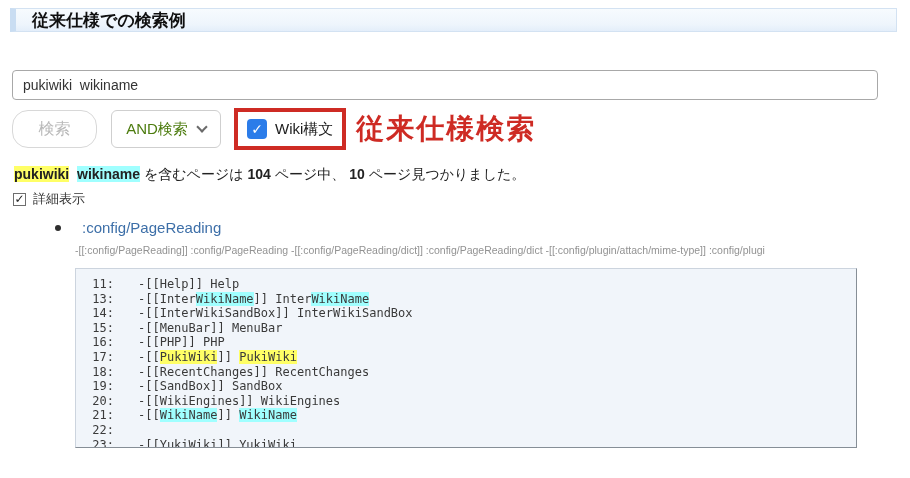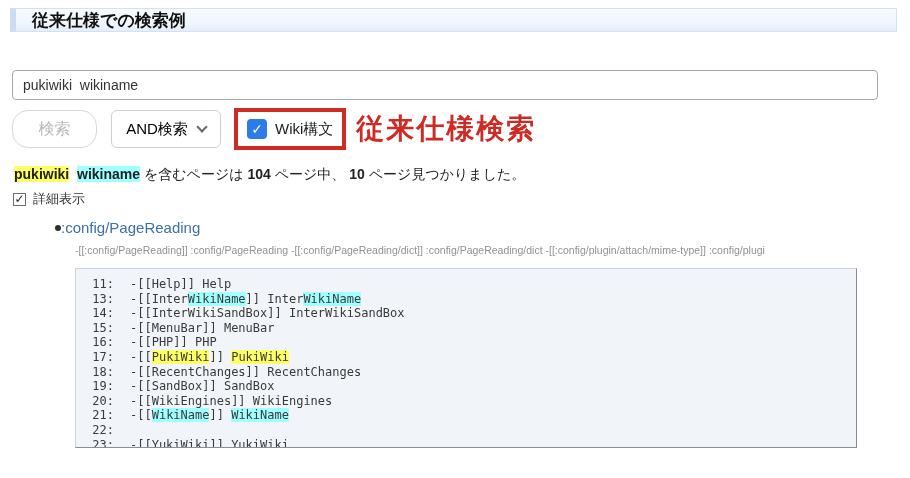--- a/index.html
+++ b/index.html
@@ -31,21 +31,21 @@
   }
   
   .controls{position:absolute;left:12px;top:104px;height:50px;display:flex;align-items:center}
   .search-button{
     width:85px;height:38px;background:#fff;border:1px solid #d8d8d8;border-radius:16px;
     font-size:16px;color:#b9b9b9;font-family:inherit;cursor:pointer;
   }
   .mode-select{
     margin-left:14px;width:110px;height:38px;border:1px solid #cfcfcf;border-radius:6px;
     display:flex;align-items:center;justify-content:center;gap:10px;
-    font-size:15px;color:#000000;background:#fff;cursor:pointer;
+    font-size:15px;color:#4d7c0f;background:#fff;cursor:pointer;
   }
   .chevron{
     width:8px;height:8px;border-right:2px solid #6a6a6a;border-bottom:2px solid #6a6a6a;
     transform:rotate(45deg);margin-top:-4px;
   }
   .red-box{
     margin-left:13px;border:4px solid var(--red);
     display:flex;align-items:center;gap:8px;padding:7px 9px;background:#fff;
   }
   .blue-checkbox{
@@ -63,38 +63,38 @@
   .hl-y{background:var(--hl-y)}
   .hl-c{background:var(--hl-c)}
   .bold{font-weight:bold}
   .detail-row{position:absolute;left:13px;top:190px;display:flex;align-items:center;gap:7px;font-size:13px;color:#333}
   .native-checkbox{
     width:13px;height:13px;border:1px solid #6e6e6e;background:#fff;
     display:flex;align-items:center;justify-content:center;
     font-size:12px;color:#222;line-height:1;cursor:pointer;
   }
   
-  .result-item{position:absolute;left:55px;top:219px;display:flex;align-items:center;gap:0}
+  .result-item{position:absolute;left:55px;top:219px;display:flex;align-items:center;gap:21px}
   .bullet{width:6px;height:6px;background:#2e2e2e;border-radius:50%;flex:none}
   .result-link{color:var(--link);font-size:15px;text-decoration:none;cursor:pointer}
   .excerpt{
     position:absolute;left:75px;top:244px;width:818px;
     font-size:10.5px;color:#929292;white-space:nowrap;overflow:hidden;
   }
   
   .code-block{
     position:absolute;left:75px;top:268px;width:782px;height:180px;
     background:#f1f5fa;border:1px solid;border-color:#ccd4de #868e96 #868e96 #ccd4de;
     padding-top:8px;
     font-family:"DejaVu Sans Mono","Liberation Mono",monospace;
     font-size:12px;color:#3a3a3a;overflow:hidden;
   }
   .code-line{display:flex;height:14.6px;line-height:14.6px}
   .ln{width:38px;text-align:right;flex:none}
-  .code-text{margin-left:16px;white-space:pre}
+  .code-text{margin-left:24px;white-space:pre}
 </style>
 </head>
 <body>
 
 <div class="page">
 
   <div class="heading">従来仕様での検索例</div>
 
   <input class="search-input" type="text" value="pukiwiki  wikiname" style="">
 

